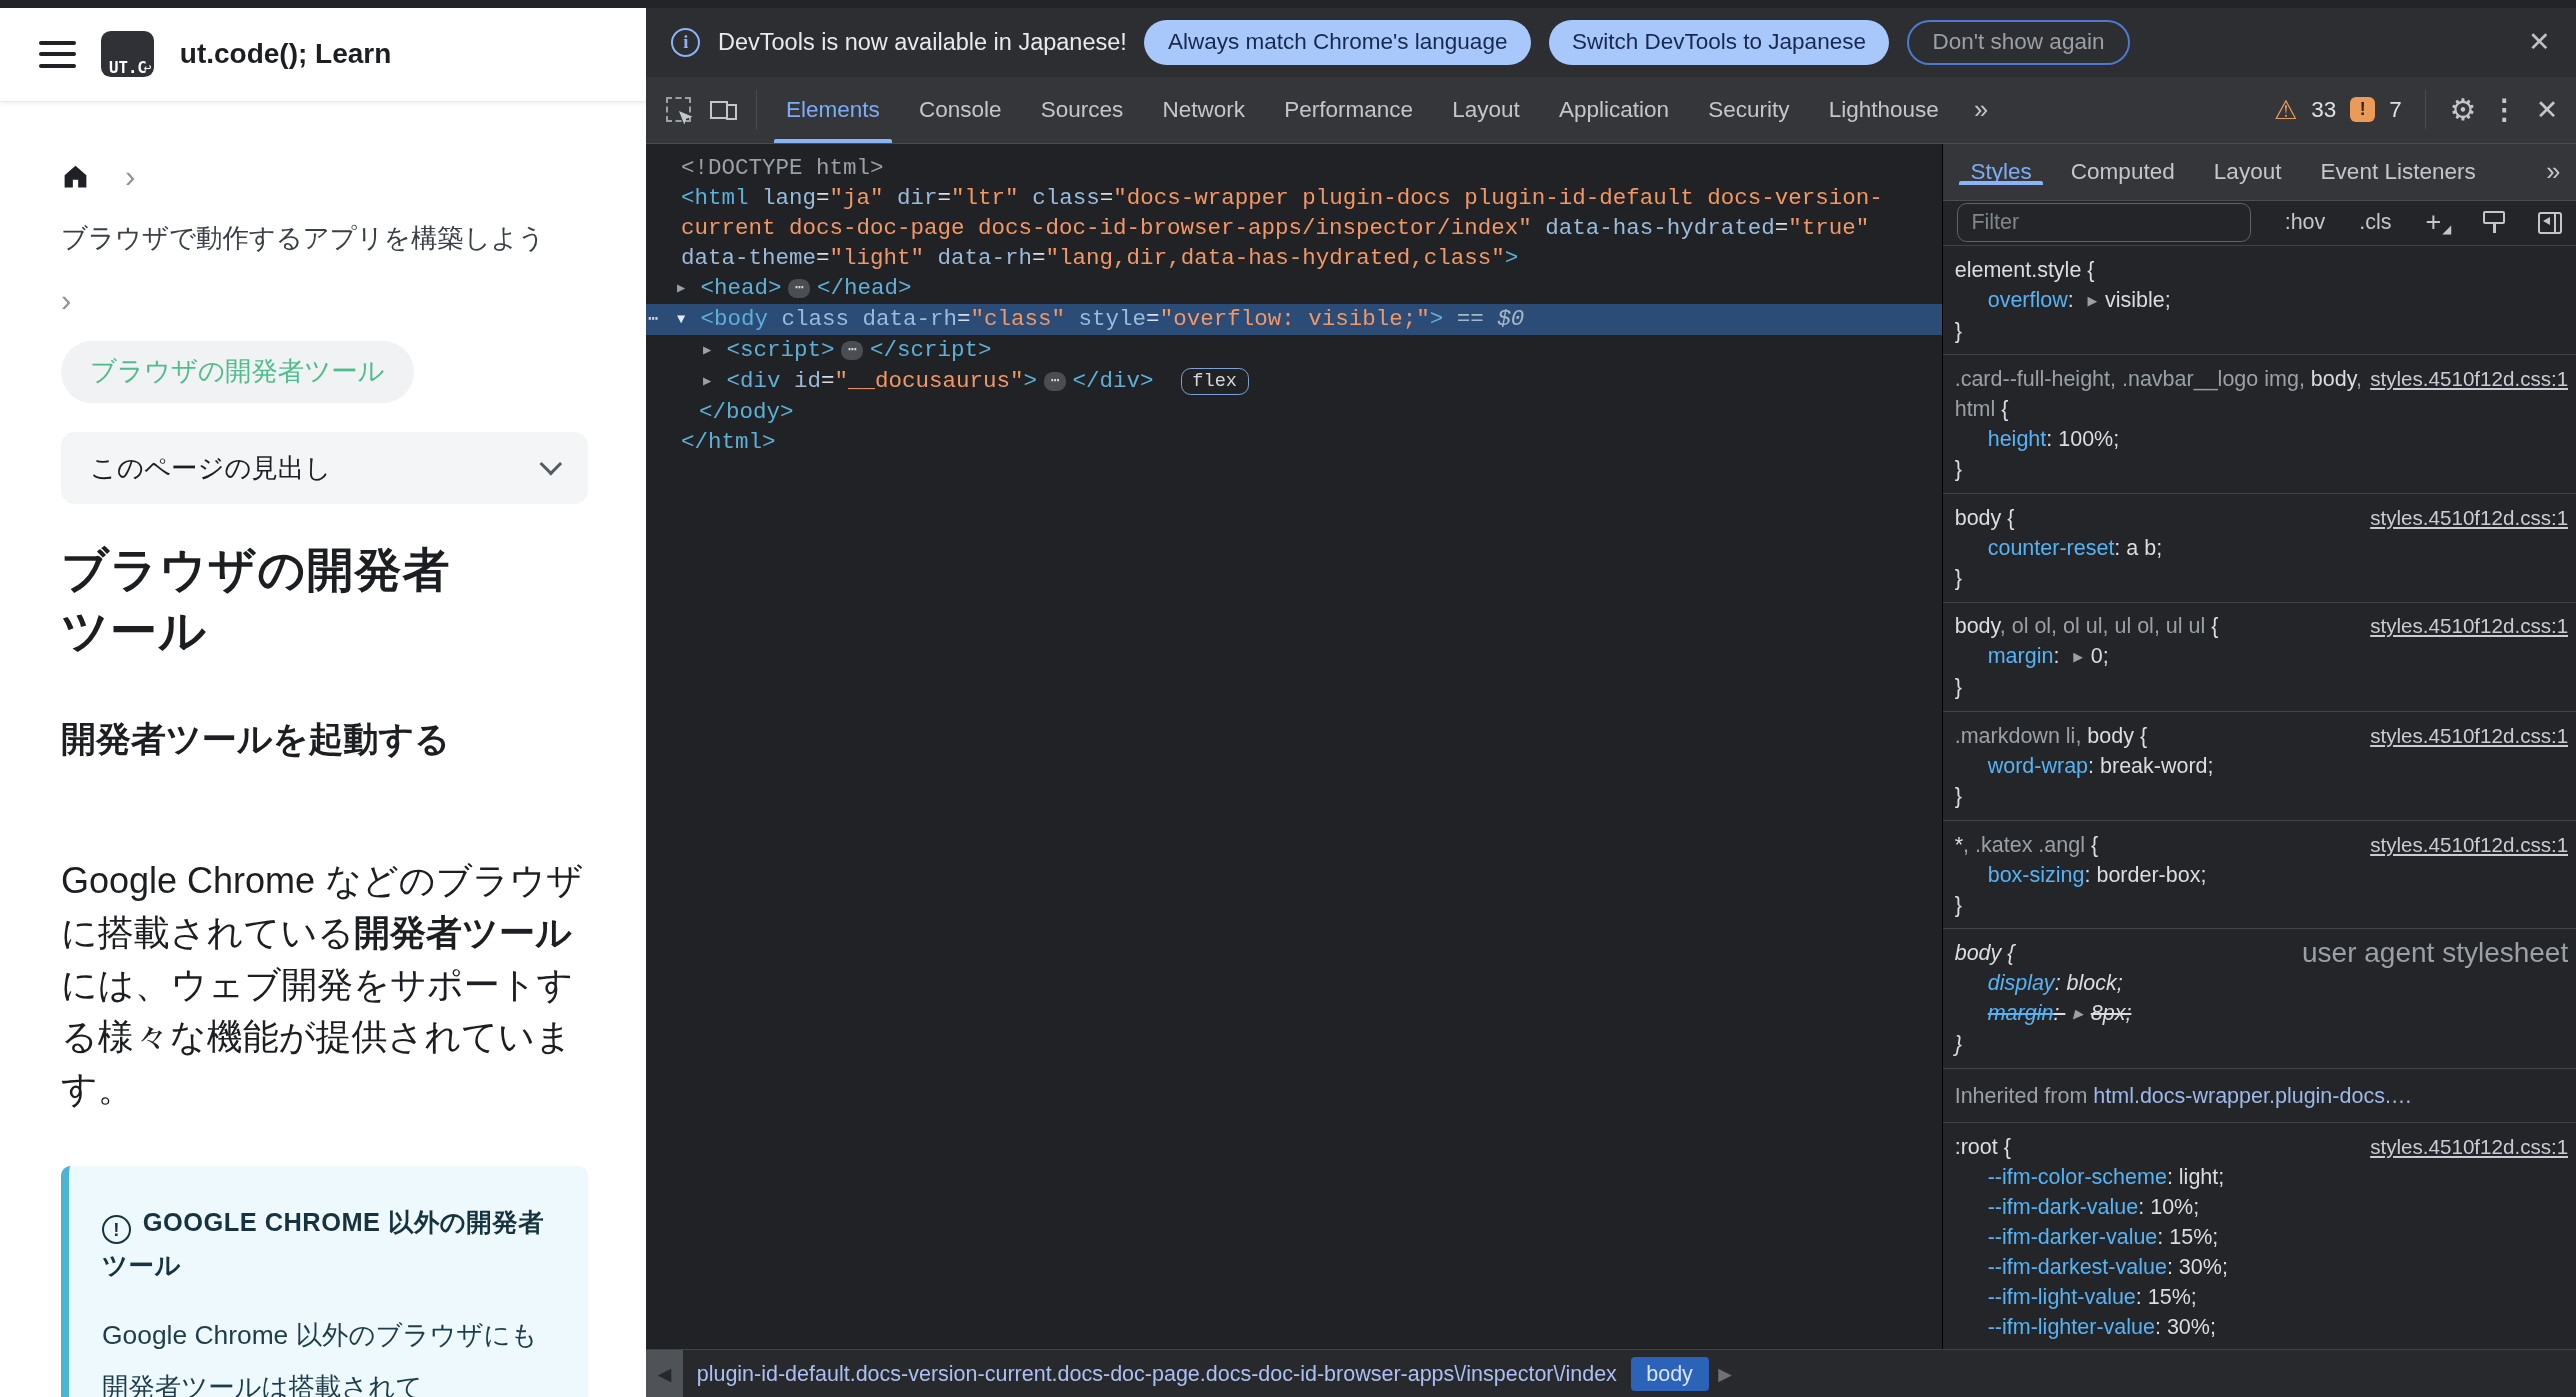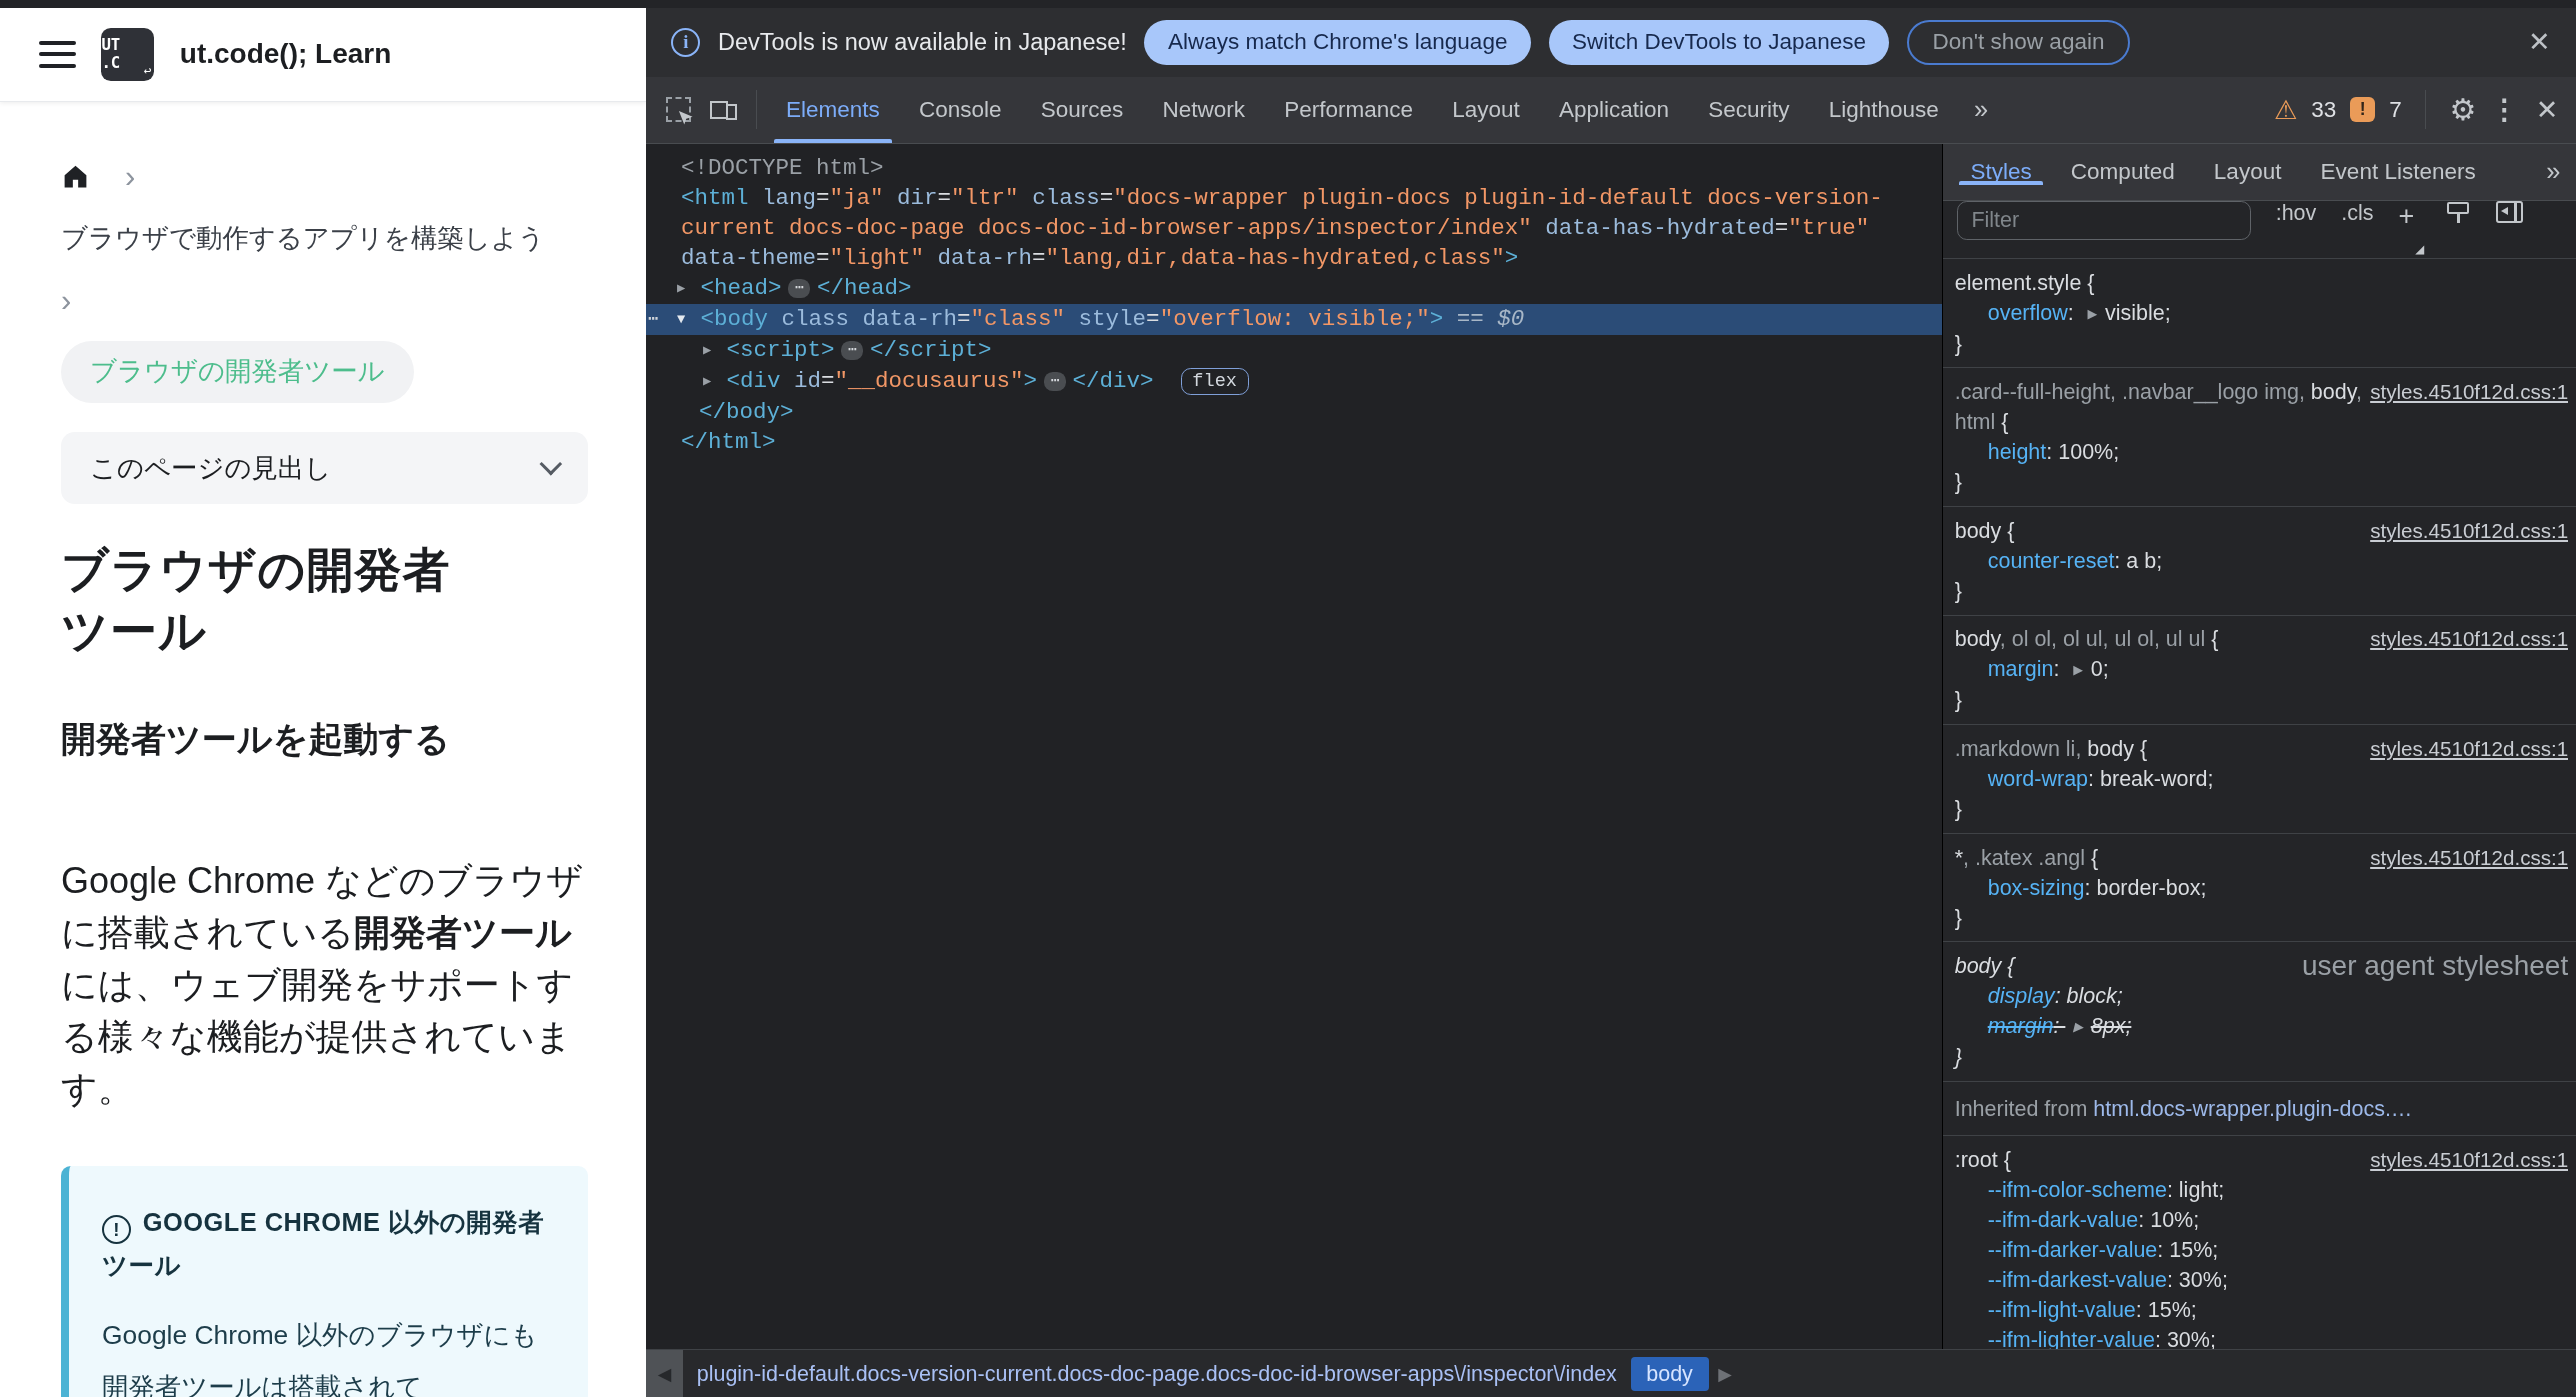--- a/index.html
+++ b/index.html
@@ -17,23 +17,23 @@
   .screen{position:relative;width:2576px;height:1398px;display:flex;flex-direction:column}
   .topstrip{height:7.8px;background:#232427;flex:none}
   .cols{flex:1;display:flex;min-height:0}
 
   
   .page{width:646px;flex:none;background:#fff;display:flex;flex-direction:column;overflow:hidden}
   .navbar{height:94px;flex:none;display:flex;align-items:center;gap:25.4px;padding:0 39px;
     border-bottom:1px solid #e8eaed;box-shadow:0 1px 4.9px rgba(0,0,0,.08)}
   .burger{width:37px;display:flex;flex-direction:column;gap:7.8px;cursor:pointer}
   .burger i{display:block;height:3.9px;background:#1f2125;border-radius:2px}
-  .logo{position:relative;width:53px;height:53px;background:#2f3137;border-radius:9.8px;
+  .logo{position:relative;width:53px;height:46px;background:#2f3137;border-radius:9.8px;
     color:#fff;font-family:"DejaVu Sans Mono",monospace;font-size:15.7px;font-weight:bold;
-    display:flex;flex-direction:column;align-items:flex-start;justify-content:center;line-height:18.6px}
+    display:flex;flex-direction:row;align-items:flex-end;justify-content:center;line-height:18.6px}
   .logo .ret{position:absolute;right:2.9px;bottom:0px;font-size:12.7px;font-weight:normal}
   .nav-title{font-size:28px;font-weight:bold;color:var(--pg-text)}
   .content{flex:1;padding:55px 39px 0 61px;overflow:hidden}
   .crumb-row1{display:flex;align-items:center;gap:35px;height:39px}
   .home-ic{width:29px;height:29px}
   .crumb-sep{color:#8d949e;font-size:31px;line-height:1}
   .crumb-link{margin-top:25.4px;font-size:26.4px;color:#3b4048}
   .crumb-sep2{margin-top:27px;font-size:31px;color:#8d949e}
   .crumb-pill{display:inline-block;margin-top:21.5px;background:var(--pg-gray);border-radius:31px;
     padding:13.7px 29px;font-size:26.4px;color:var(--pg-green)}
@@ -103,21 +103,21 @@
   .dots{display:inline-block;background:#4a4d51;color:#d6d9dd;border-radius:8.8px;padding:0 6.9px;margin:0 6.9px;
     font-size:14.7px;line-height:19.6px;letter-spacing:-1px;vertical-align:2px}
   .flexbadge{display:inline-block;border:1.5px solid #7f9fd8;color:#d2d7dd;border-radius:9.8px;
     padding:0 10.8px;margin-left:27px;font-size:18.6px;line-height:25.4px;vertical-align:1px}
 
   .styles{width:634px;flex:none;border-left:1px solid #000;background:var(--dt-panel);
     display:flex;flex-direction:column;overflow:hidden}
   .sidetabs{height:57px;flex:none;background:var(--dt-bar);display:flex;align-items:center;
     border-bottom:1px solid var(--dt-border2);padding-left:7.8px}
   .sidetabs .more-tabs{margin-left:auto}
-  .stoolbar{height:58px;flex:none;display:flex;gap:25px;padding:0 13.7px;
+  .stoolbar{height:45px;flex:none;display:flex;align-items:center;gap:34px;padding:0 13.7px;
     border-bottom:1px solid var(--dt-border)}
   .filter{width:294px;height:39px;background:transparent;border:1.5px solid #5f6368;border-radius:9.8px;
     color:#dadde1;font-size:21.5px;font-family:inherit;padding:0 13.7px;outline:none}
   .filter::placeholder{color:#80868b}
   .hovcls{font-size:21.5px;color:var(--dt-tabdim);cursor:pointer}
   .plus{position:relative;font-size:27px;color:var(--dt-tabdim);cursor:pointer;padding-right:7.8px}
   .plus i{position:absolute;right:-2px;bottom:2px;font-size:11.7px;font-style:normal}
   .roller{position:relative;width:23.5px;height:25.4px;cursor:pointer}
   .roller .rb{position:absolute;top:1px;left:0;width:21.5px;height:12.7px;border:2.4px solid #c3c7cb;border-radius:2px}
   .roller .rs{position:absolute;top:13.7px;left:9.8px;width:2.9px;height:8.8px;background:#c3c7cb}

